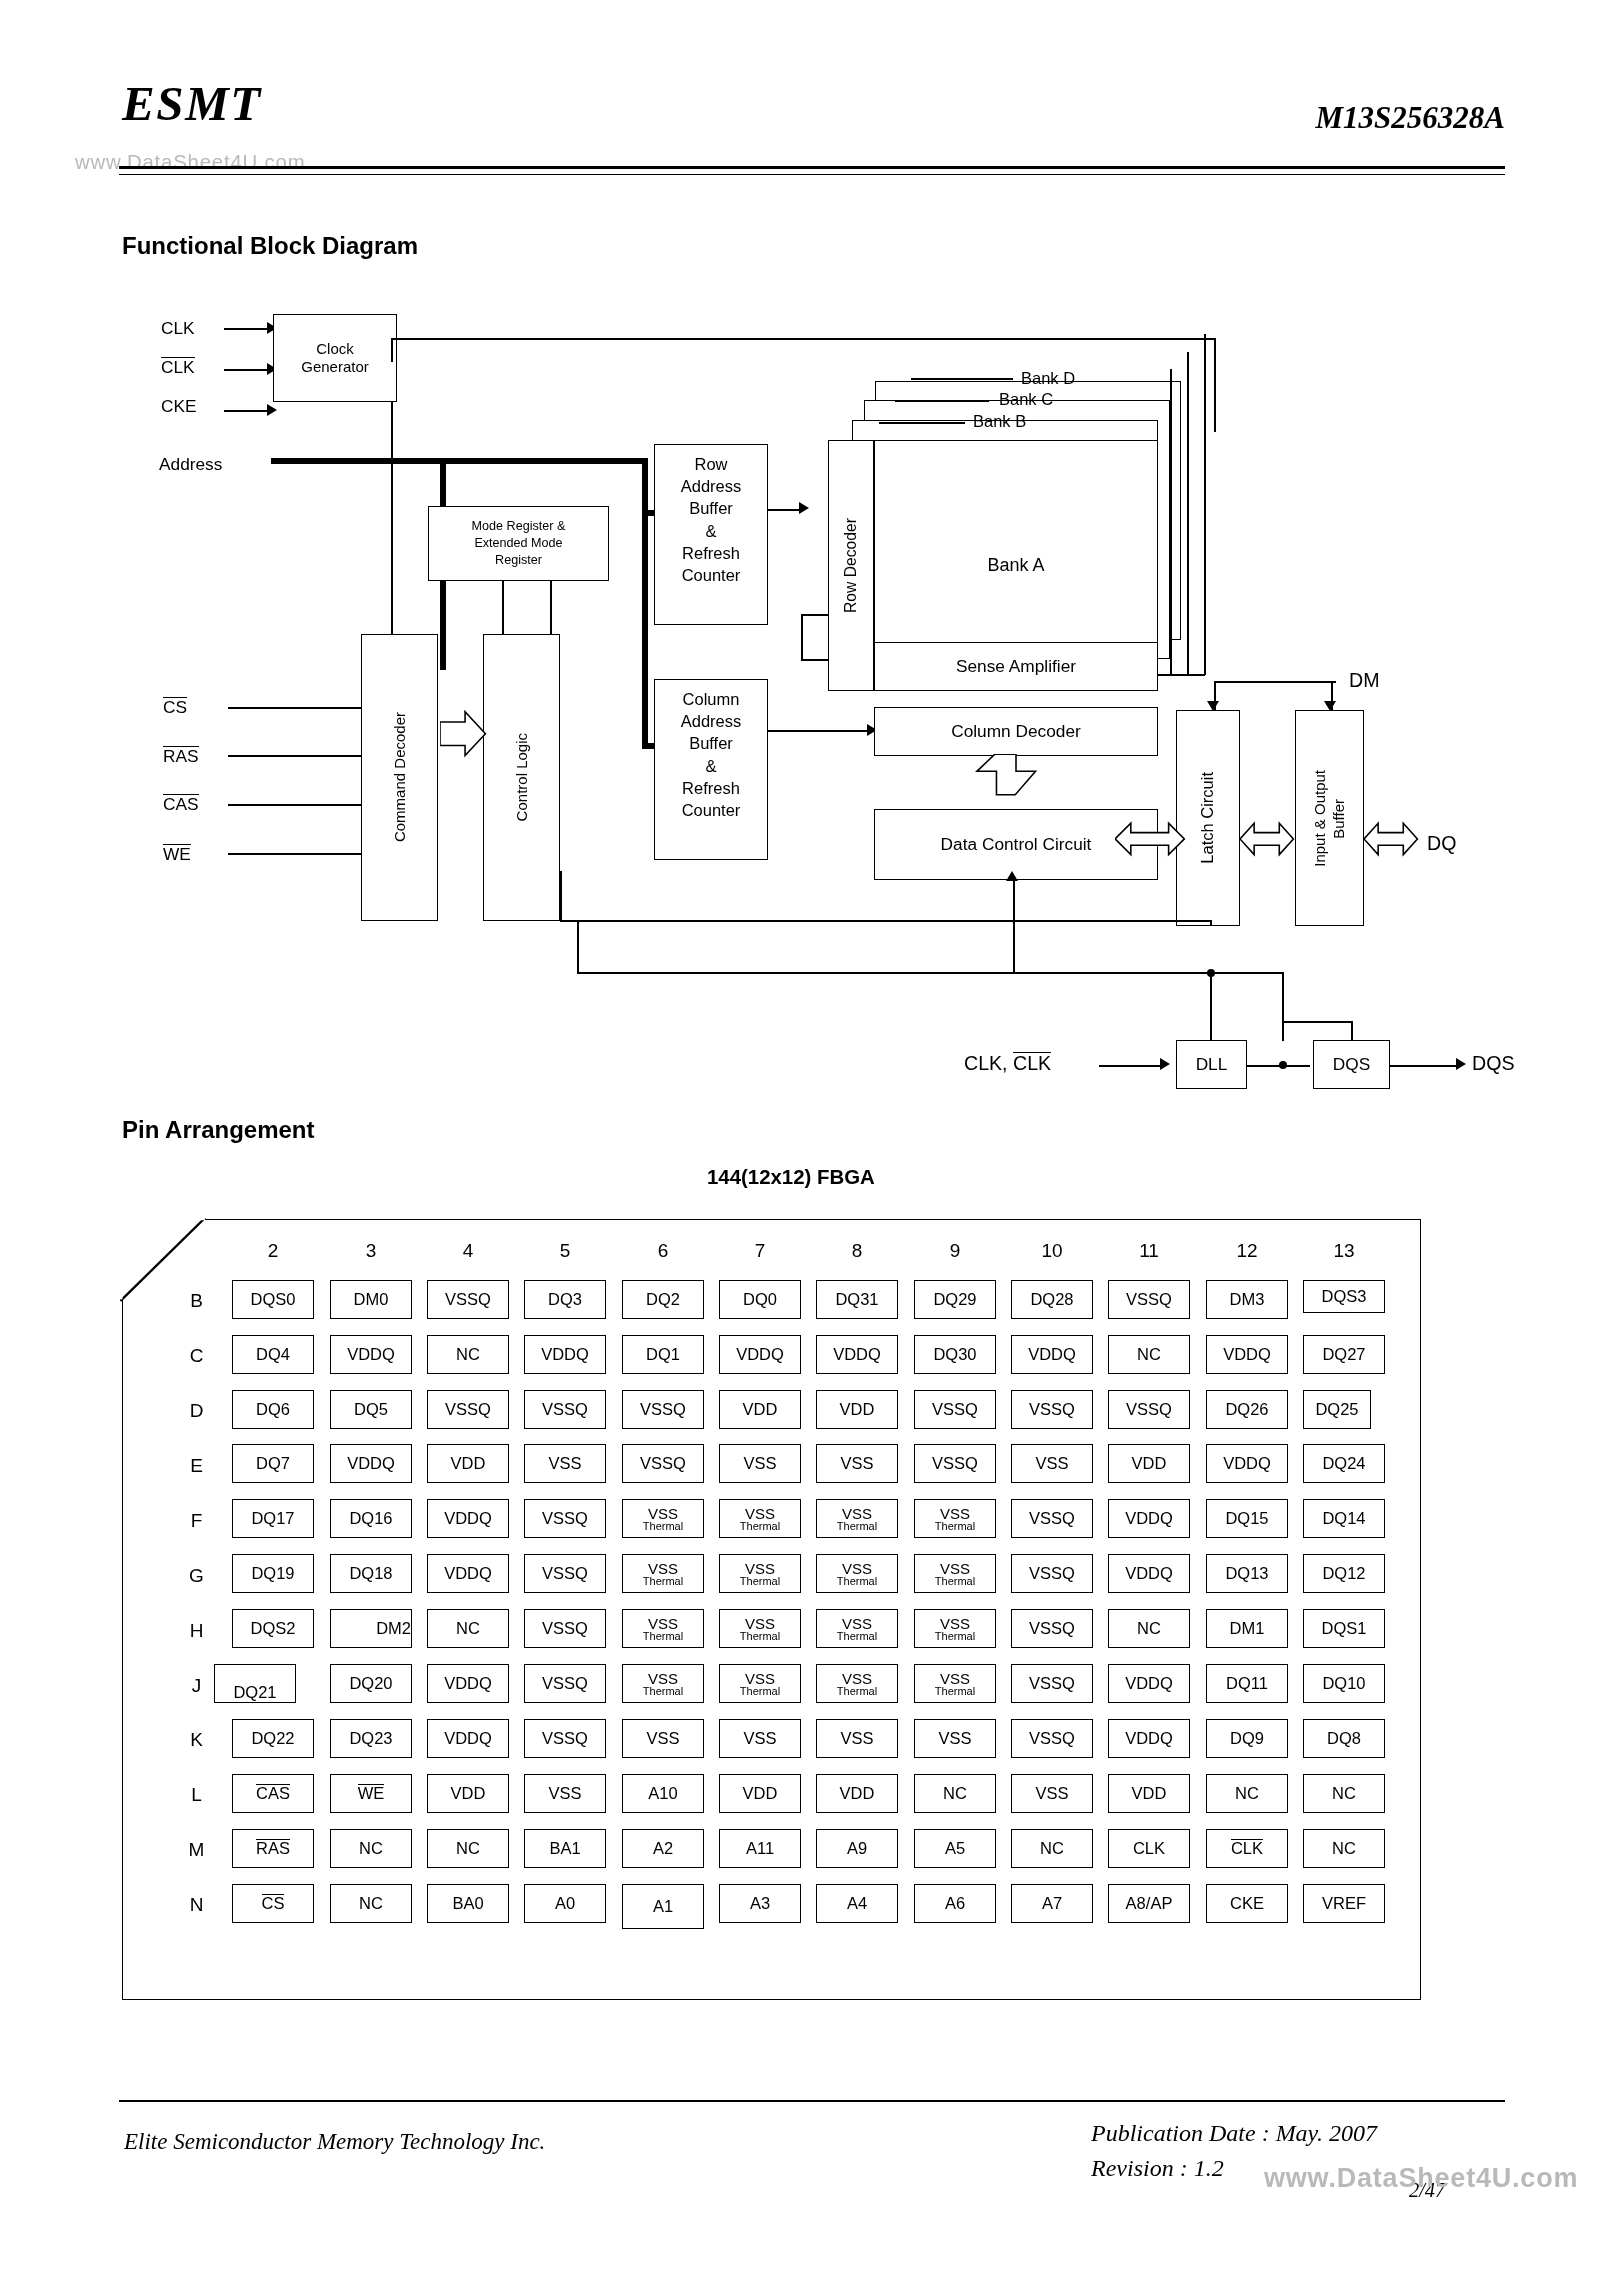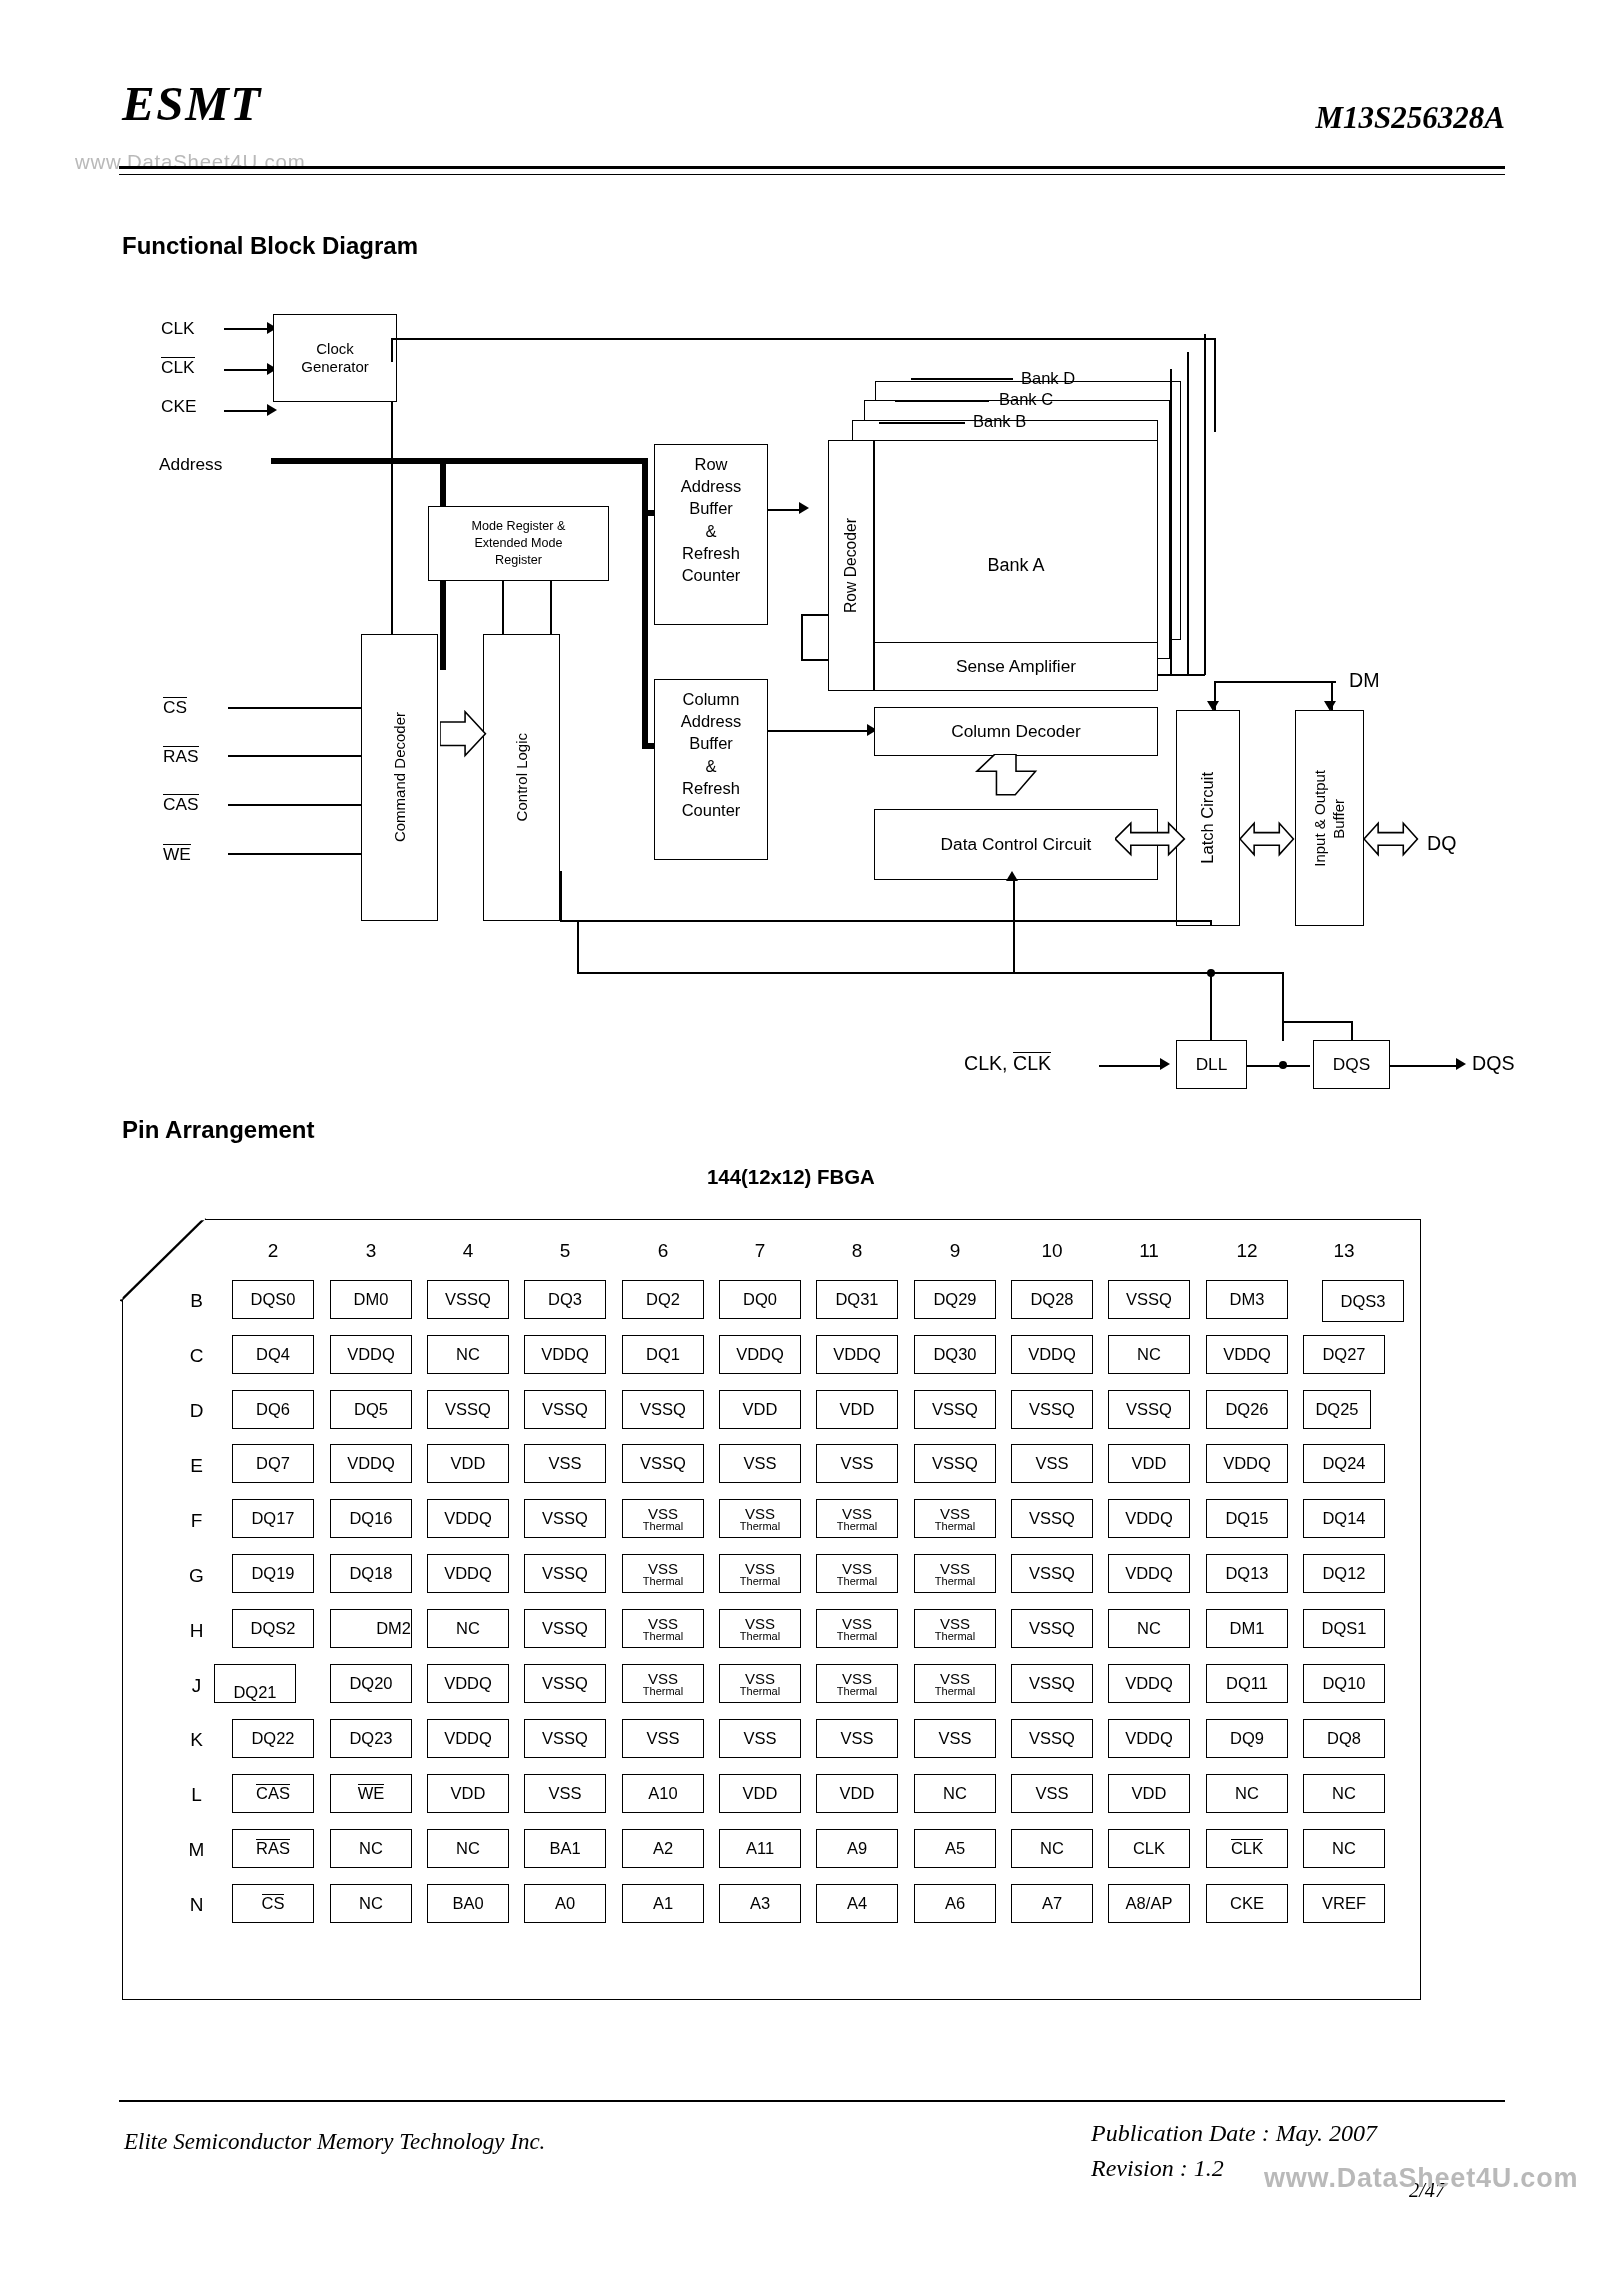--- a/index.html
+++ b/index.html
@@ -323,21 +323,21 @@
       </div>
       <div class="pin-cell" style="left: 1011px; top: 1280px; width: 82px; height: 39px;">
         <span>DQ28</span>
       </div>
       <div class="pin-cell" style="left: 1108px; top: 1280px; width: 82px; height: 39px;">
         <span>VSSQ</span>
       </div>
       <div class="pin-cell" style="left: 1206px; top: 1280px; width: 82px; height: 39px;">
         <span>DM3</span>
       </div>
-      <div class="pin-cell" style="left: 1303px; top: 1280px; width: 82px; height: 42px; margin-left: 19px;">
+      <div class="pin-cell" style="left: 1303px; top: 1280px; width: 82px; height: 33px;">
         <span>DQS3</span>
       </div>
       <div class="pin-row-hdr" style="left: 181px; top: 1345px; width: 31px;">C</div>
       <div class="pin-cell" style="left: 232px; top: 1335px; width: 82px; height: 39px;">
         <span>DQ4</span>
       </div>
       <div class="pin-cell" style="left: 330px; top: 1335px; width: 82px; height: 39px;">
         <span>VDDQ</span>
       </div>
       <div class="pin-cell" style="left: 427px; top: 1335px; width: 82px; height: 39px;">
@@ -725,21 +725,21 @@
       </div>
       <div class="pin-cell" style="left: 330px; top: 1884px; width: 82px; height: 39px;">
         <span>NC</span>
       </div>
       <div class="pin-cell" style="left: 427px; top: 1884px; width: 82px; height: 39px;">
         <span>BA0</span>
       </div>
       <div class="pin-cell" style="left: 524px; top: 1884px; width: 82px; height: 39px;">
         <span>A0</span>
       </div>
-      <div class="pin-cell" style="left: 622px; top: 1884px; width: 82px; height: 39px;">
+      <div class="pin-cell" style="left: 622px; top: 1884px; width: 82px; height: 45px;">
         <span>A1</span>
       </div>
       <div class="pin-cell" style="left: 719px; top: 1884px; width: 82px; height: 39px;">
         <span>A3</span>
       </div>
       <div class="pin-cell" style="left: 816px; top: 1884px; width: 82px; height: 39px;">
         <span>A4</span>
       </div>
       <div class="pin-cell" style="left: 914px; top: 1884px; width: 82px; height: 39px;">
         <span>A6</span>

